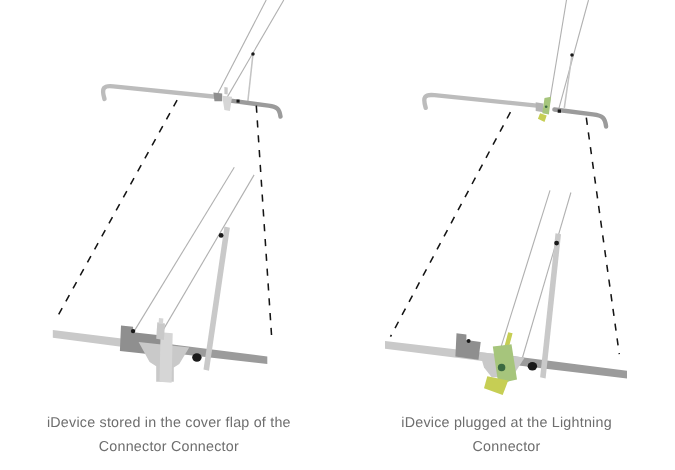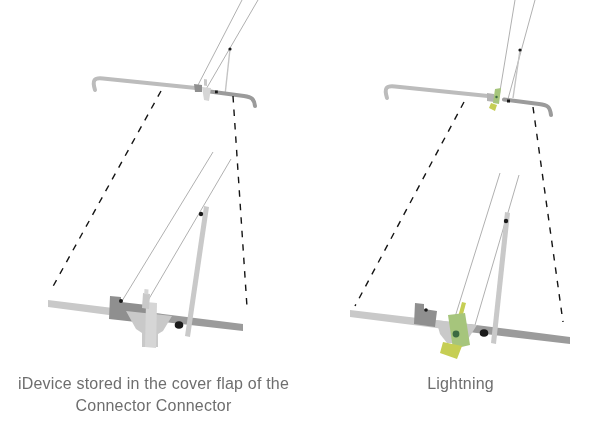--- a/index.html
+++ b/index.html
@@ -1,20 +1,20 @@
 <!DOCTYPE html>
 <html style="--device-green: #a6c57c; --device-green-dark: #3b6a41; --device-yellow-green: #c6ce54; --metal-light: #c9c9c9; --metal-lighter: #d6d6d6; --metal-mid: #bcbcbc; --metal-dark: #9b9b9b; --bracket-gray: #8f8f8f; --bracket-gray-light: #b3b3b3; --hairline-gray: #b0b0b0; --strut-gray: #c4c4c4; --dot-black: #1a1a1a; --dash-black: #141414; --caption-text: #6e6e6e; --background: #ffffff;"><head>
 <meta charset="utf-8">
 <style>
   html,body{margin:0;padding:0;background:#fff;}
   .screen{position:relative;width:614px;height:427px;background:#fff;overflow:hidden;
           font-family:"Liberation Sans",sans-serif;}
   .figure-svg{position:absolute;top:0;left:0;}
   .caption{position:absolute;top:373px;width:307px;text-align:center;
-           font-size:16px;line-height:21.5px;font-weight:300;letter-spacing:.2px;
+           font-size:13px;line-height:21.5px;font-weight:300;letter-spacing:.2px;
            color:var(--caption-text,#6e6e6e);}
   .caption.pos-left{left:0;}
   .caption.pos-right{left:307px;}
 
   
   .f-metal-light{fill:var(--metal-light,#c9c9c9);}
   .f-metal-lighter{fill:var(--metal-lighter,#d6d6d6);}
   .f-metal-dark{fill:var(--metal-dark,#9b9b9b);}
   .f-bracket{fill:var(--bracket-gray,#8f8f8f);}
   .f-bracket-light{fill:var(--bracket-gray-light,#b3b3b3);}
@@ -110,15 +110,16 @@
         <ellipse class="f-dot" cx="484" cy="333" rx="4.3" ry="3.8"></ellipse>
       </g>
     </g>
   </svg>
 
   <div class="caption pos-left">
     <div>iDevice stored in the cover flap of the</div>
     <div>Connector Connector</div>
   </div>
   <div class="caption pos-right">
-    <div>Lightning</div>
+    <div>iDevice plugged at the Lightning</div>
+    <div>Connector</div>
   </div>
 </div>
 
 </body></html>

